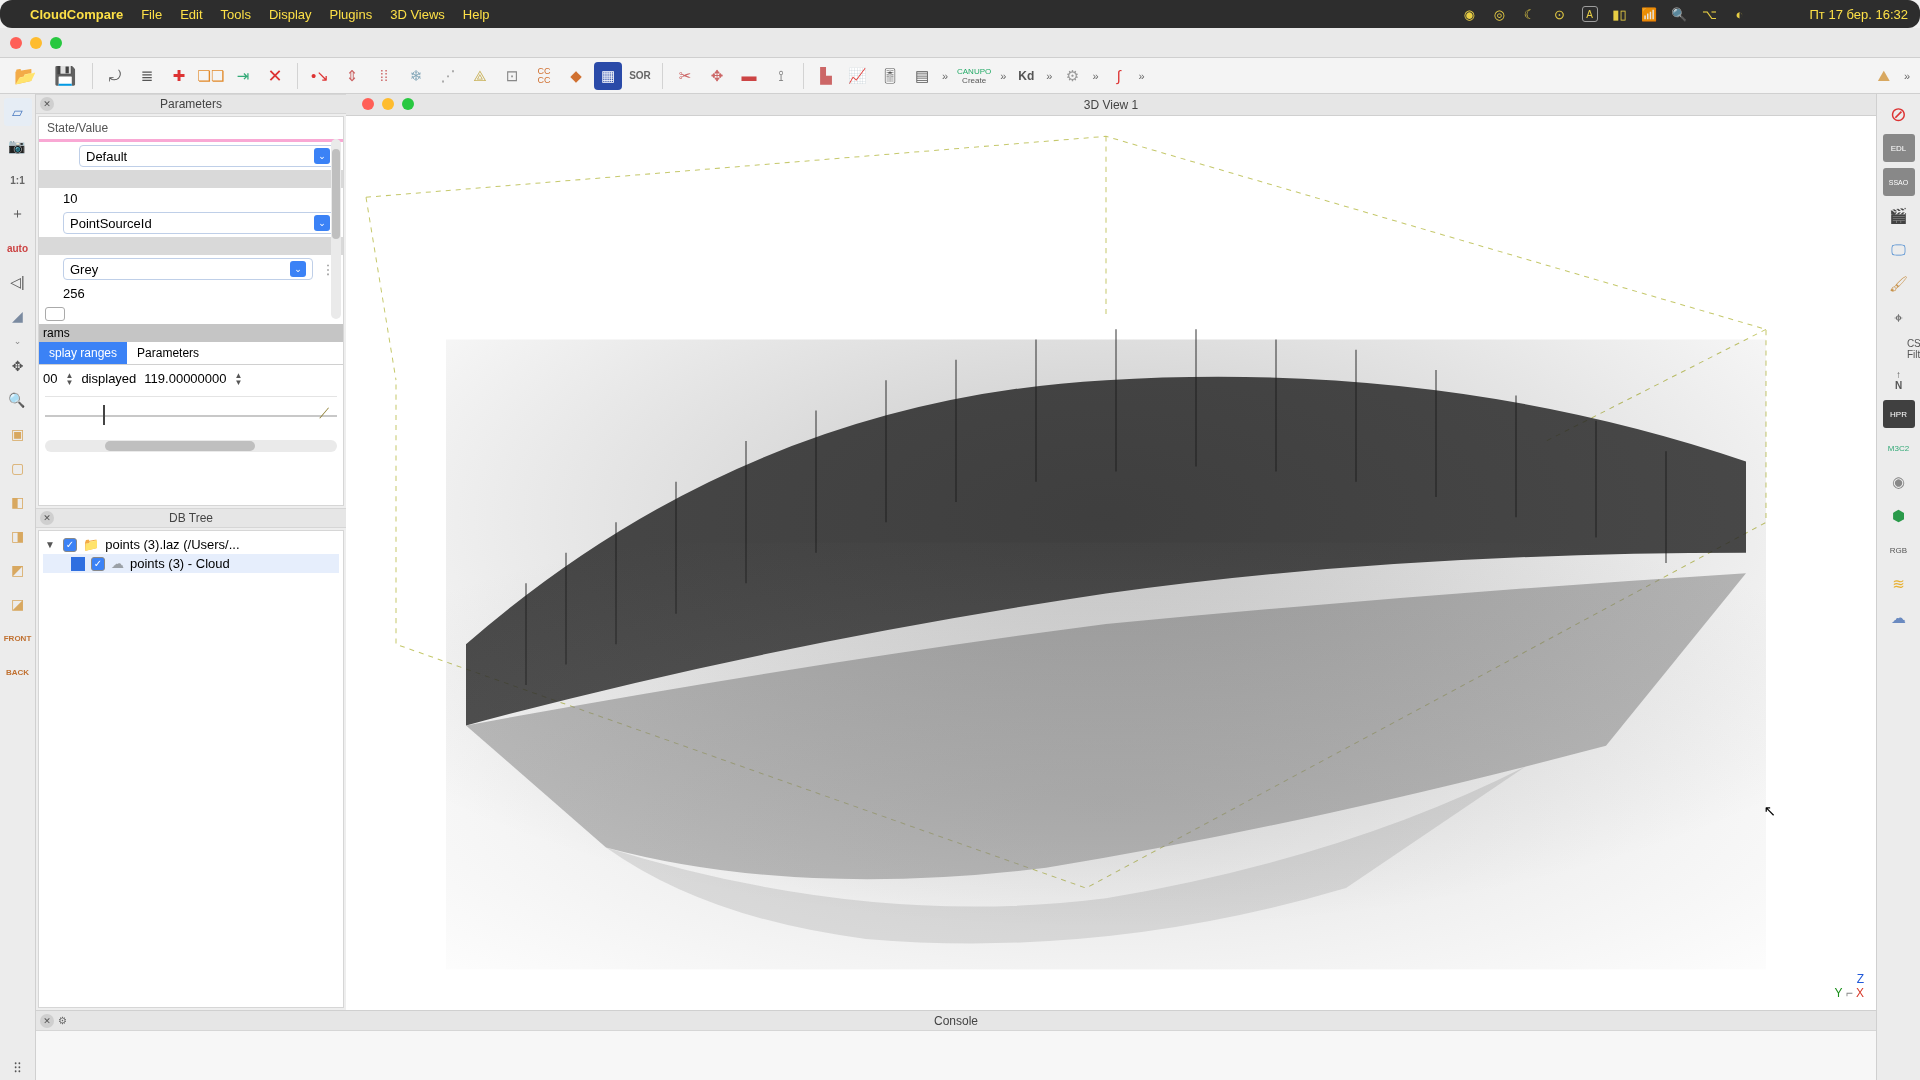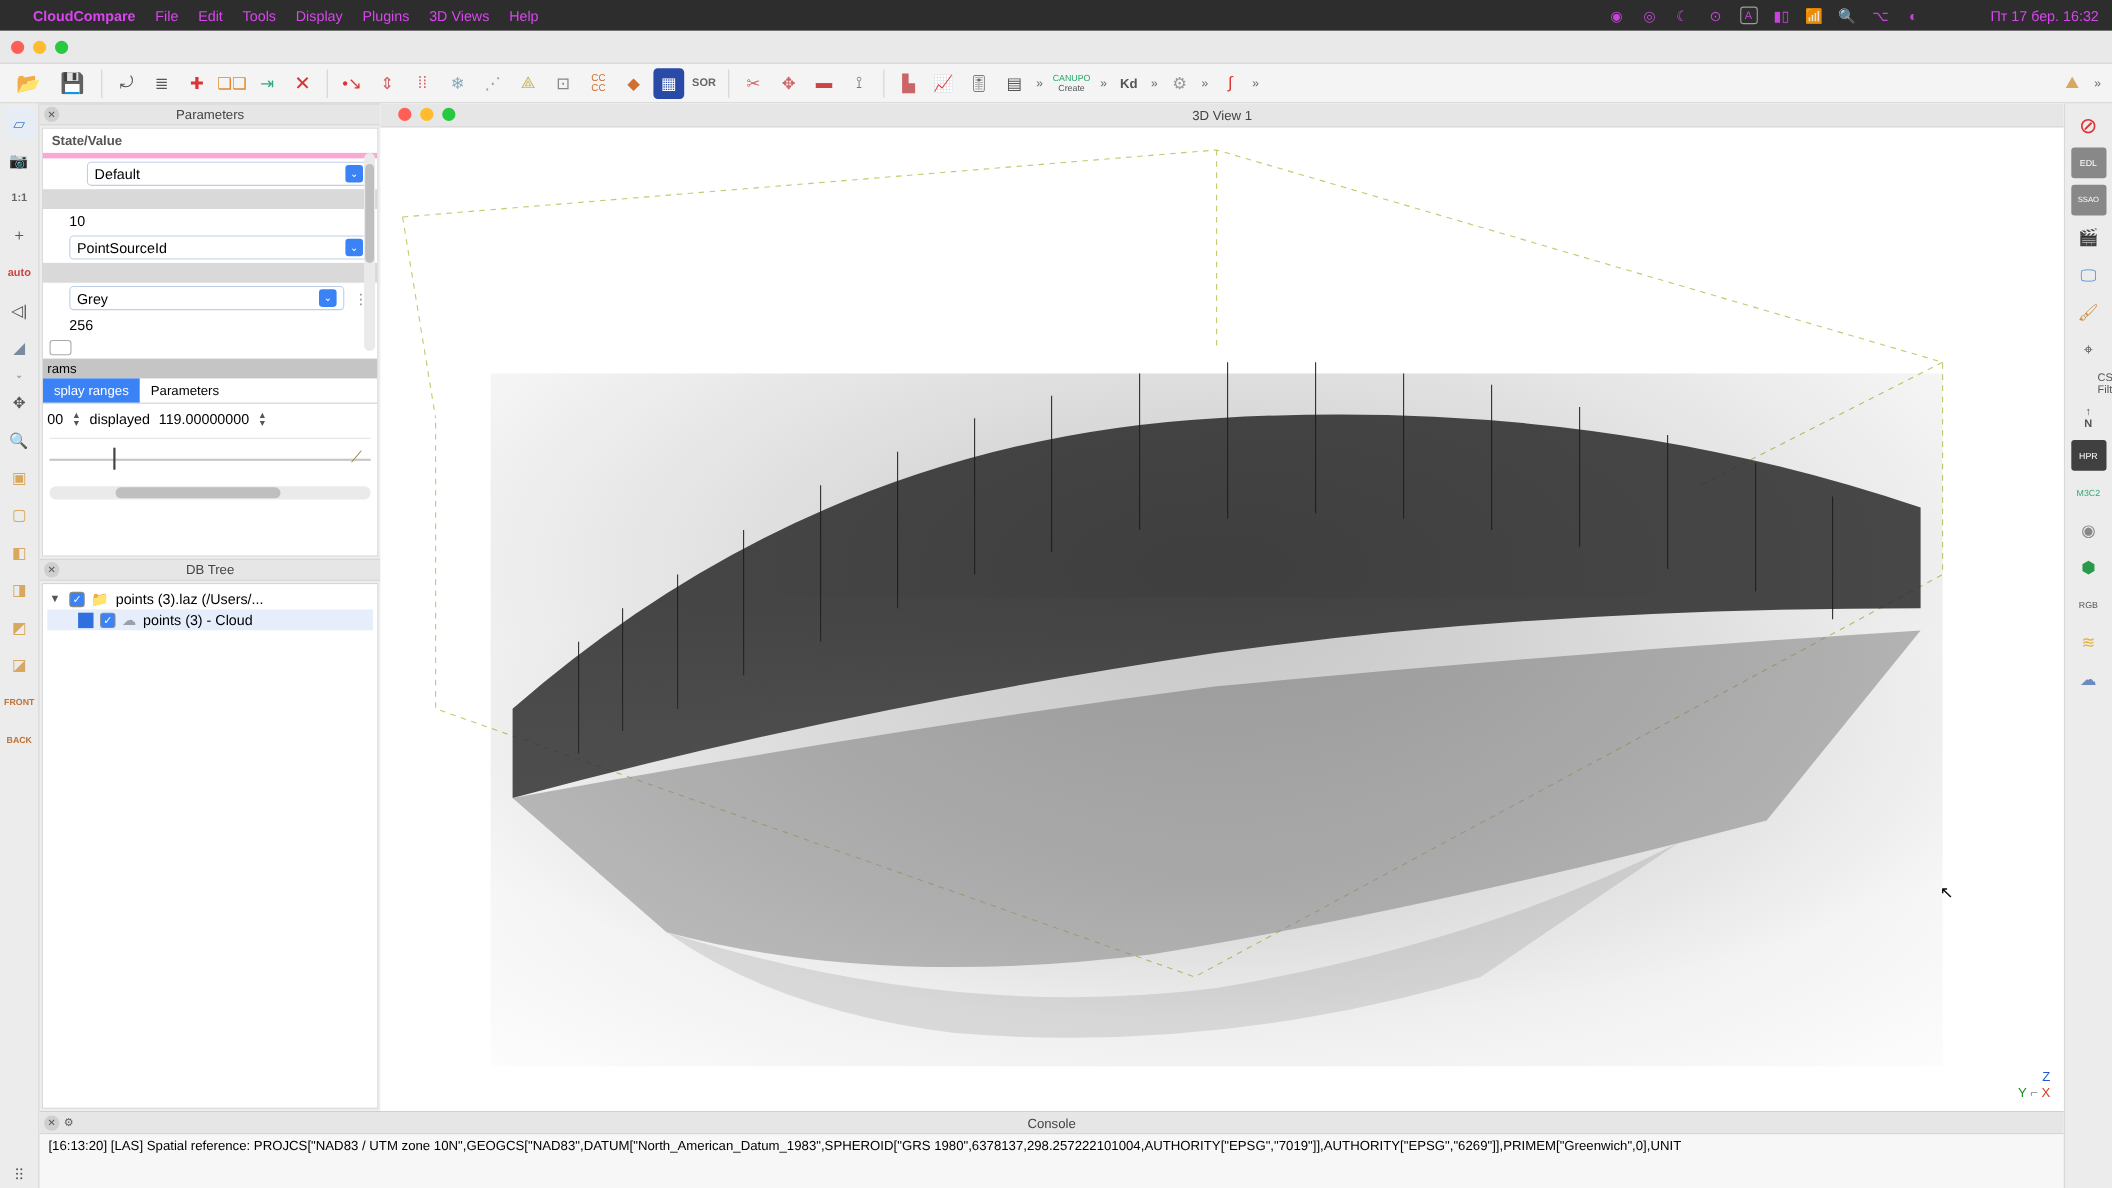--- a/index.html
+++ b/index.html
@@ -1,19 +1,19 @@
 <!DOCTYPE html>
 <html><head>
 <meta charset="utf-8">
 <style>
 * { box-sizing: border-box; margin: 0; padding: 0; font-family: -apple-system, "Helvetica Neue", Arial, sans-serif; }
 body { width: 1920px; height: 1080px; overflow: hidden; background: #f0f0f0; font-size: 13px; color: #000; }
 
 
-.menubar { position:absolute; top:0; left:0; right:0; height:28px; background:#2d2d2d; color:#d946ef; display:flex; align-items:center; padding:0 12px; }
+.menubar { position:absolute; top:0; left:0; right:0; height:28px; background:#2d2d2d; color:#fde047; display:flex; align-items:center; padding:0 12px;border-radius:12px; }
 .menubar .left { display:flex; align-items:center; gap:18px; }
 .menubar .right { margin-left:auto; display:flex; align-items:center; gap:14px; }
 .menubar .apple { font-size:15px; }
 .menubar .appname { font-weight:600; }
 .menubar .mitem { cursor:default; }
 .menubar .ricon { width:16px; height:16px; display:flex; align-items:center; justify-content:center; opacity:.9; font-size:13px;}
 .menubar .clock { font-size:13px;margin-left:48px; }
 
 
 .winbar { position:absolute; top:28px; left:0; right:0; height:30px; background:#e9e9e9; border-bottom:1px solid #cfcfcf; display:flex; align-items:center; }
@@ -40,21 +40,21 @@
 .rrlabel { font-size:10px; color:#555;padding-left:39px; }
 
 
 .leftpanels { position:absolute; top:94px; left:36px; width:310px; bottom:70px; background:#eee; display:flex; flex-direction:column; }
 
 .panel-hdr { height:20px; background:#e6e6e6; border-top:1px solid #d6d6d6; border-bottom:1px solid #d6d6d6; display:flex; align-items:center; justify-content:center; font-size:12px; color:#444; position:relative; }
 .panel-hdr .closeX { position:absolute; left:4px; width:14px; height:14px; border-radius:50%; background:#cfcfcf; display:flex; align-items:center; justify-content:center; font-size:9px; color:#555;}
 
 
 .propsbody { flex:0 0 auto; background:#fff; border:1px solid #d6d6d6; margin:2px; padding:0; height:390px; overflow:hidden; position:relative;}
-.propcolhdr { background:#fff; color:#555; font-size:12px; padding:4px 8px; border-bottom:5px solid #f9a8d4;font-weight:bold;}
+.propcolhdr { background:#fff; color:#555; font-size:12px; padding:4px 8px; border-bottom:3px solid #f9a8d4;}
 .proprow { display:flex; align-items:center; padding:3px 6px; font-size:13px; }
 .proprow .v { flex:1; }
 .greybar { height:18px; background:#d9d9d9; }
 .combo { display:flex; align-items:center; border:1px solid #bfcfe8; border-radius:4px; background:#fff; padding:2px 6px; justify-content:space-between;}
 .combo .car { width:16px; height:16px; background:#3b82f6; border-radius:3px; color:#fff; display:flex; align-items:center; justify-content:center; font-size:9px;}
 .sftabs { display:flex; border-bottom:1px solid #d0d0d0; }
 .sftab { padding:4px 10px; font-size:12px; }
 .sftab.active { background:#3b82f6; color:#fff; }
 .numrow { display:flex; align-items:center; gap:8px; padding:6px 4px; font-size:13px;}
 .spin { display:flex; flex-direction:column; font-size:8px; color:#555; line-height:7px;}
@@ -378,15 +378,14 @@
   </div>
 </div>
 
 <div class="console">
   <div class="hdr">
     <span class="closeX">✕</span>
     <span class="gear">⚙</span>
     <span>Console</span>
   </div>
   <div class="lines">
-    <div class="l1">[16:13:20] [LAS] Spatial reference: PROJCS["NAD83 / UTM zone 10N",GEOGCS["NAD83",DATUM["North_American_Datum_1983",SPHEROID["GRS 1980",6378137,298.257222101004,AUTHORITY["EPSG","7019"]],AUTHORITY["EPSG","6269"]],PRIMEM["Greenwich",0],UNIT</div>
   </div>
 </div>
 
 </body></html>

